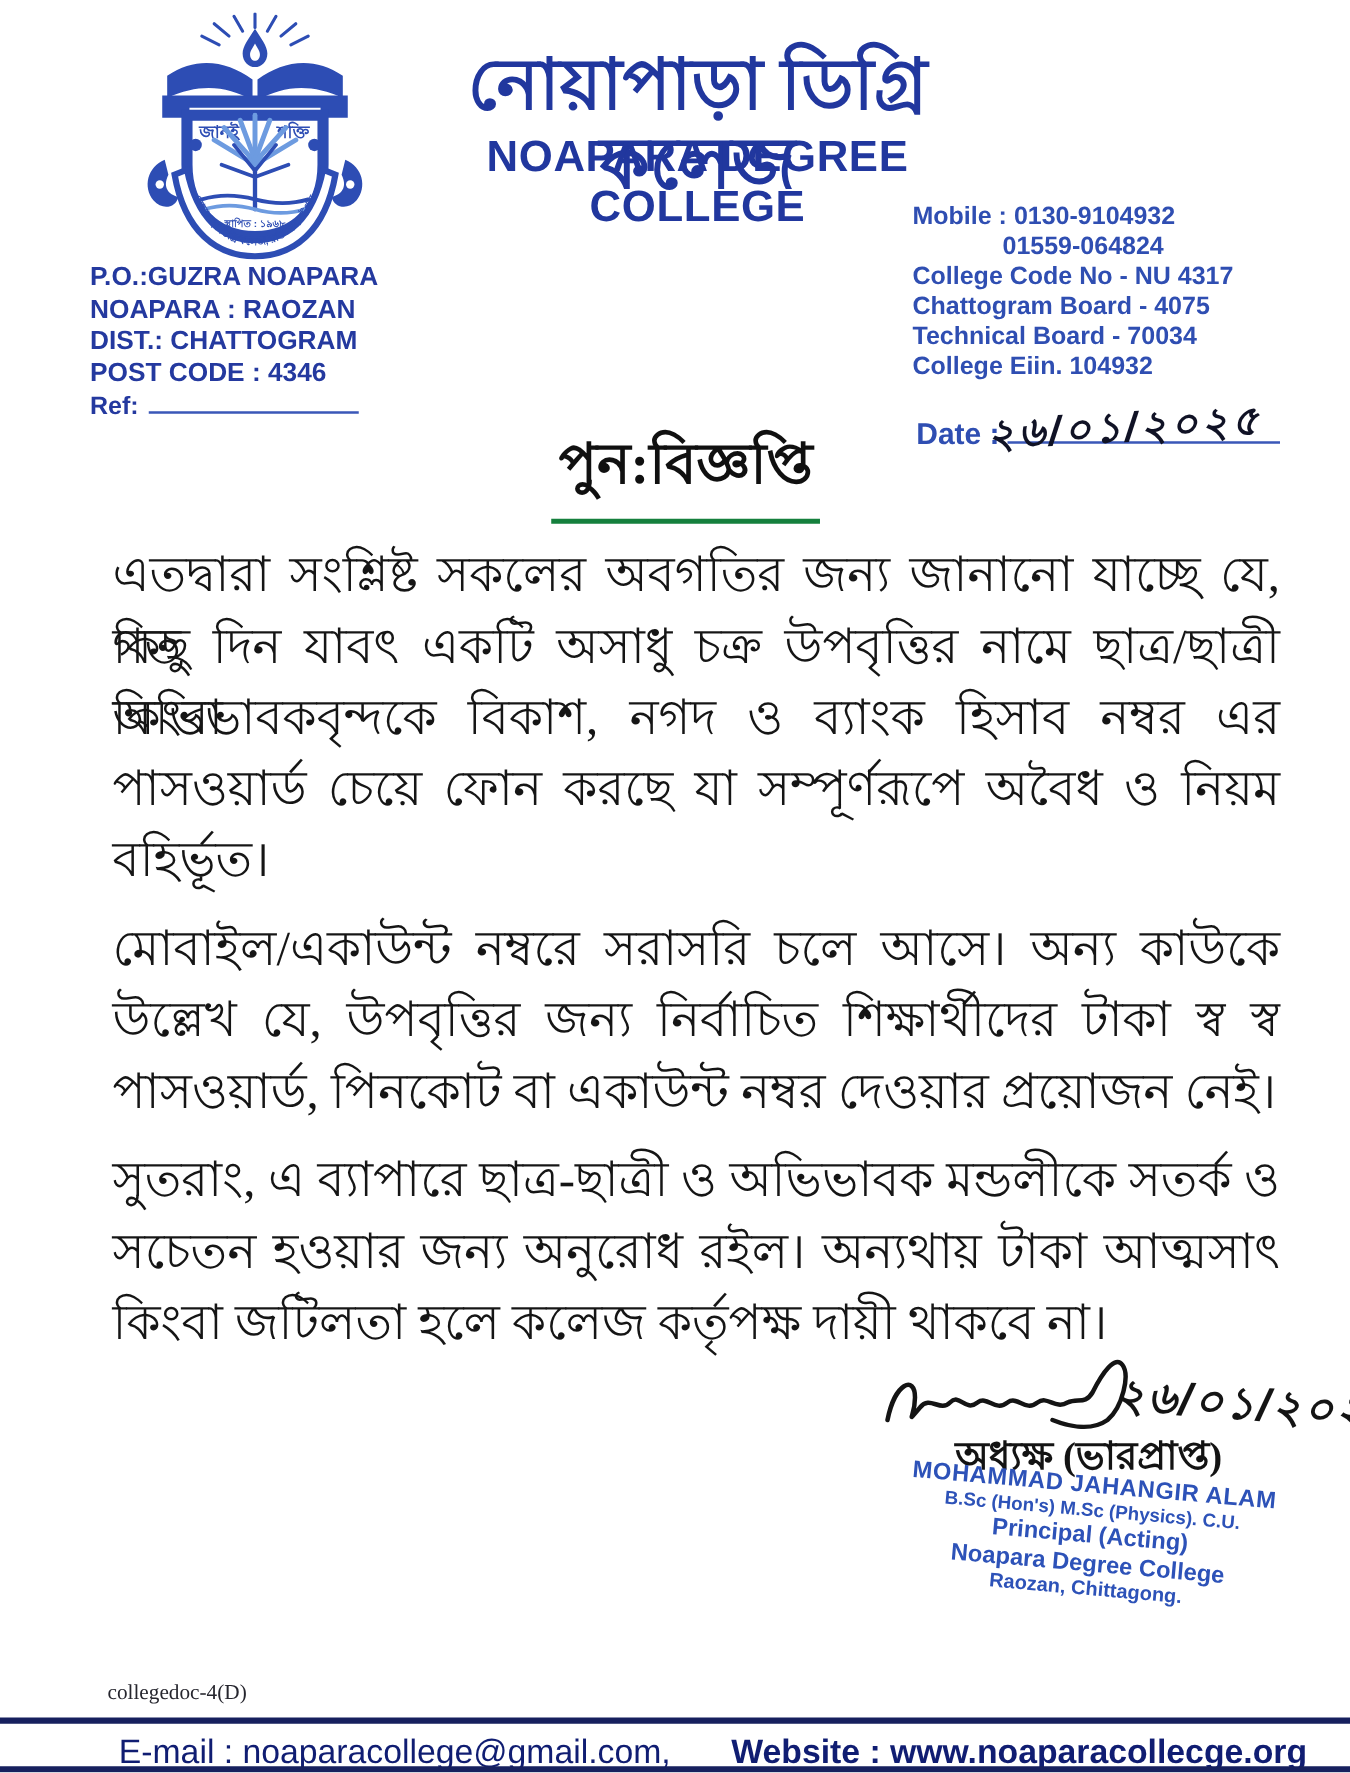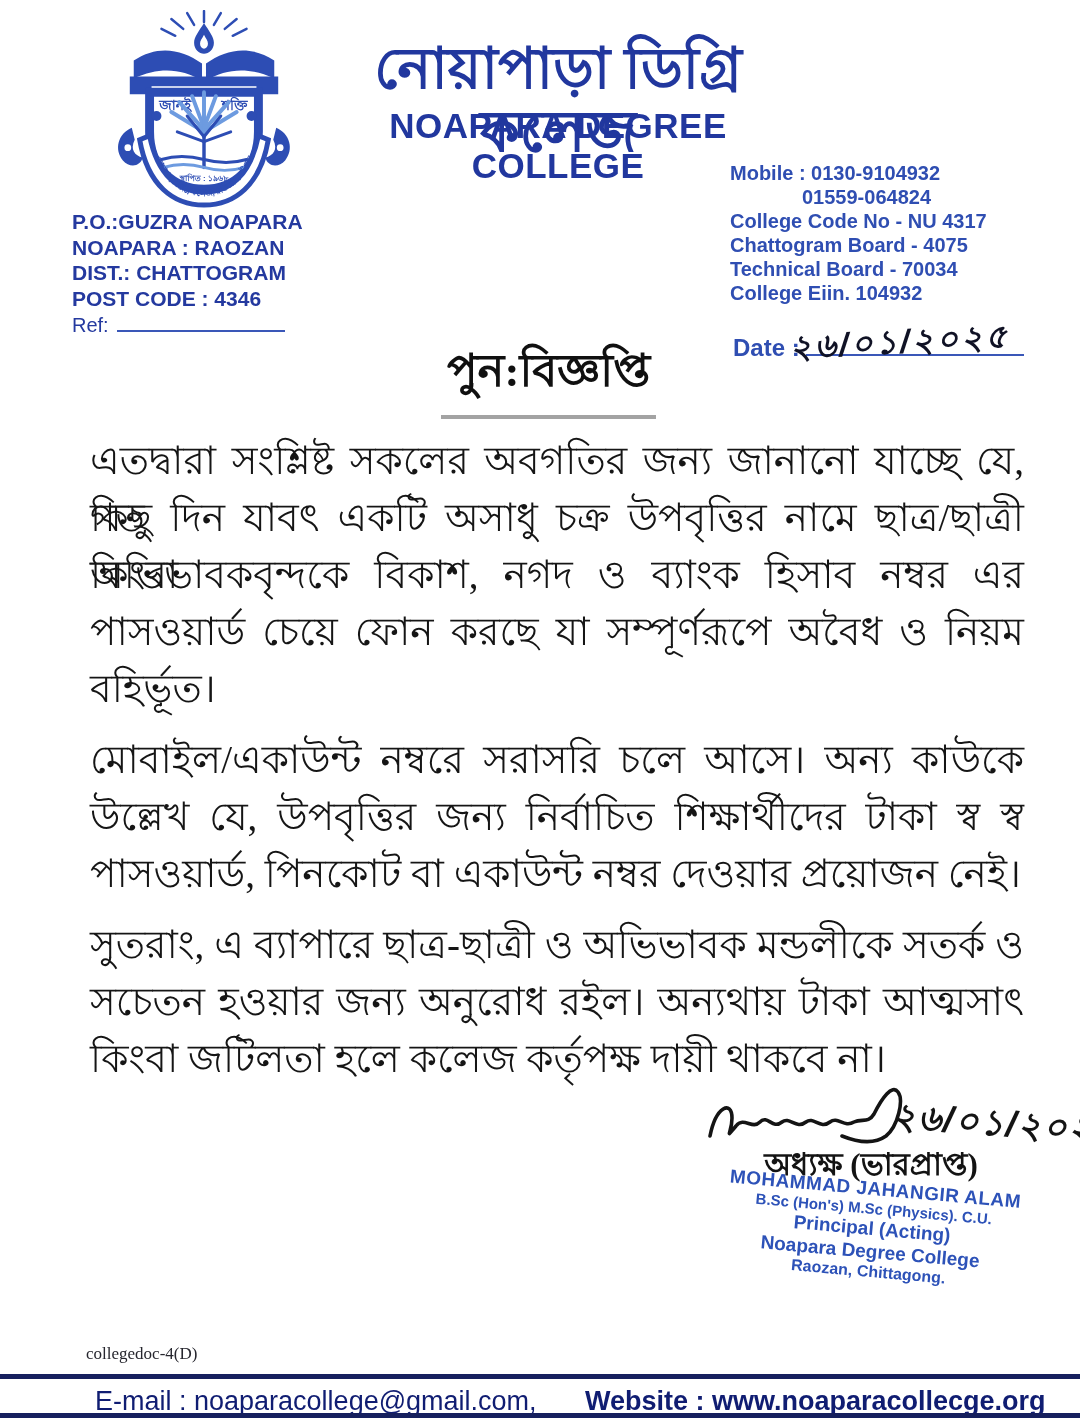--- a/index.html
+++ b/index.html
@@ -9,30 +9,30 @@
   .logo{position:absolute;left:110px;top:10px;width:188px;height:205px;}
   .bn-title{position:absolute;left:298px;top:38px;width:520px;text-align:center;
             font-size:57px;font-weight:bold;color:#21379e;font-family:"Liberation Serif",serif;line-height:1.1;}
   .en-title{position:absolute;left:298px;top:106px;width:520px;text-align:center;
             font-size:35px;font-weight:bold;color:#21379e;letter-spacing:0.5px;}
   .contact{position:absolute;left:730px;top:161px;font-size:20px;font-weight:600;
            color:#2f4eb2;line-height:24px;}
   .contact .indent{padding-left:72px;}
   .addr{position:absolute;left:72px;top:209px;font-size:21px;font-weight:bold;
         color:#24399f;line-height:25.5px;}
-  .ref-row{position:absolute;left:72px;top:314px;font-size:20px;font-weight:normal;color:#24399f;}
+  .ref-row{position:absolute;left:72px;top:314px;font-size:20px;font-weight:bold;color:#24399f;}
   .ref-ul{display:inline-block;width:168px;border-bottom:2px solid #3a57b8;margin-left:8px;vertical-align:baseline;}
   .date-row{position:absolute;left:733px;top:334px;font-size:24px;font-weight:600;color:#2f4eb2;}
   .date-ul{display:inline-block;width:218px;border-bottom:2px solid #3a57b8;margin-left:6px;vertical-align:baseline;}
   .date-hand{position:absolute;left:790px;top:316px;font-size:33px;font-weight:bold;font-style:italic;
              color:#101225;transform:rotate(-3deg);letter-spacing:3px;white-space:nowrap;}
   
   .notice-title{position:absolute;left:50%;top:336px;transform:translateX(-46%);
                 font-size:45px;font-weight:bold;color:#101010;padding:0 6px 4px 6px;
-                border-bottom:4px solid #a3a3a3;font-family:"Liberation Serif",serif;white-space:nowrap;}
+                border-bottom:4px solid #15803d;font-family:"Liberation Serif",serif;white-space:nowrap;}
   
   .bodytext{position:absolute;left:78px;top:420px;width:958px;color:#151515;
             font-family:"Liberation Serif",serif;font-size:39px;}
   .para{margin:12px;padding:0;}
   .para + .para{margin-top:14px;}
   .bline{display:block;height:57px;line-height:57px;white-space:nowrap;}
   .bline.j{white-space:normal;text-align:justify;text-align-last:justify;text-justify:inter-word;}
   
   .sig-ink{position:absolute;left:702px;top:1078px;width:225px;height:82px;}
   .sig-date{position:absolute;left:892px;top:1096px;font-size:36px;font-weight:bold;font-style:italic;

